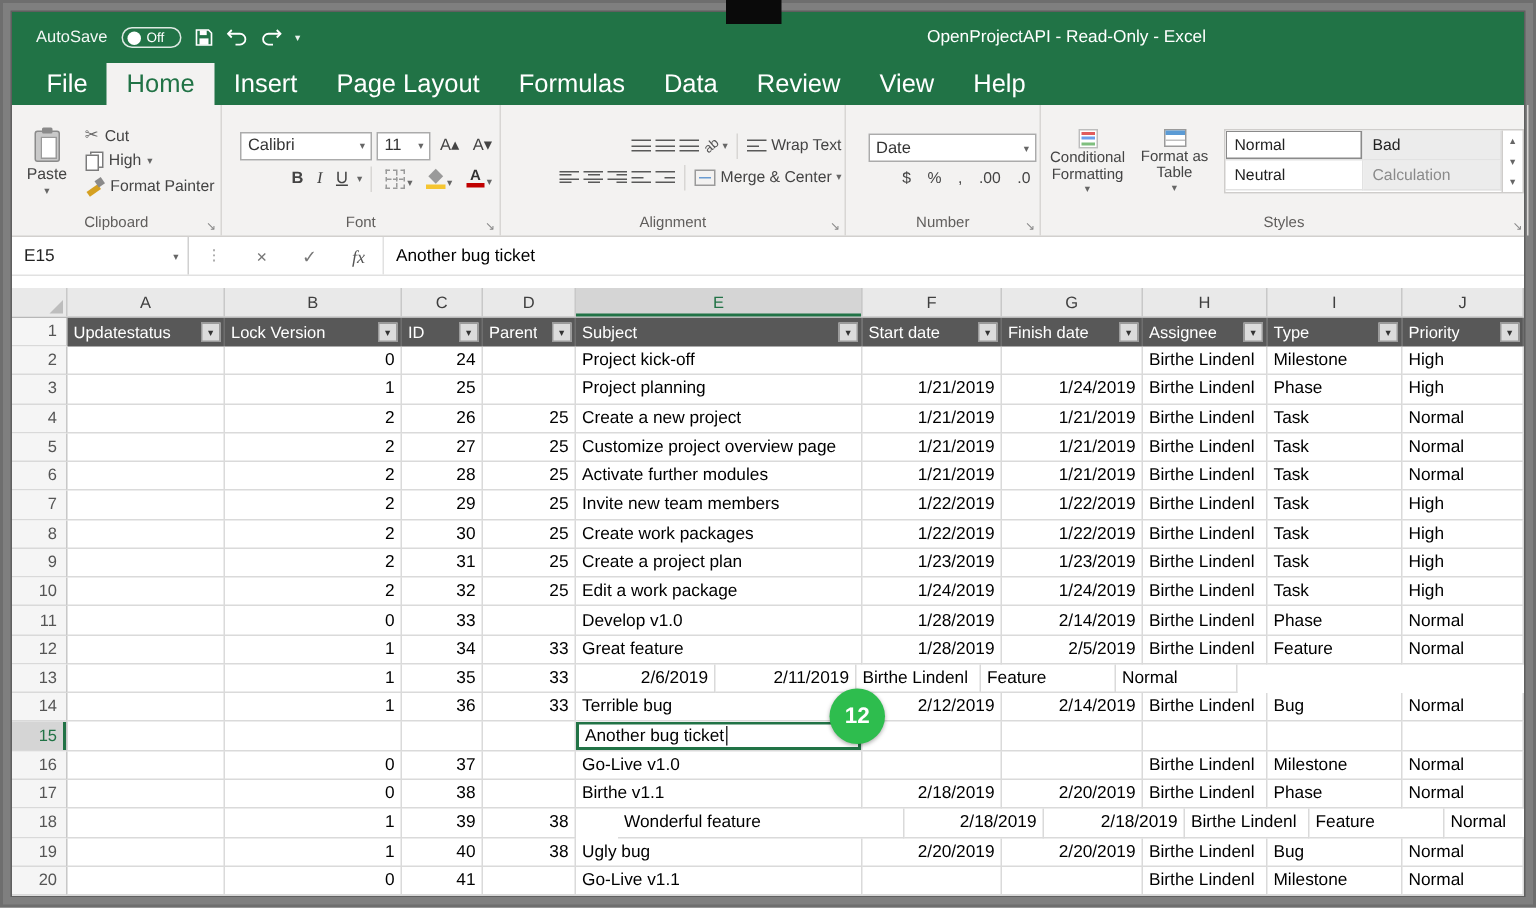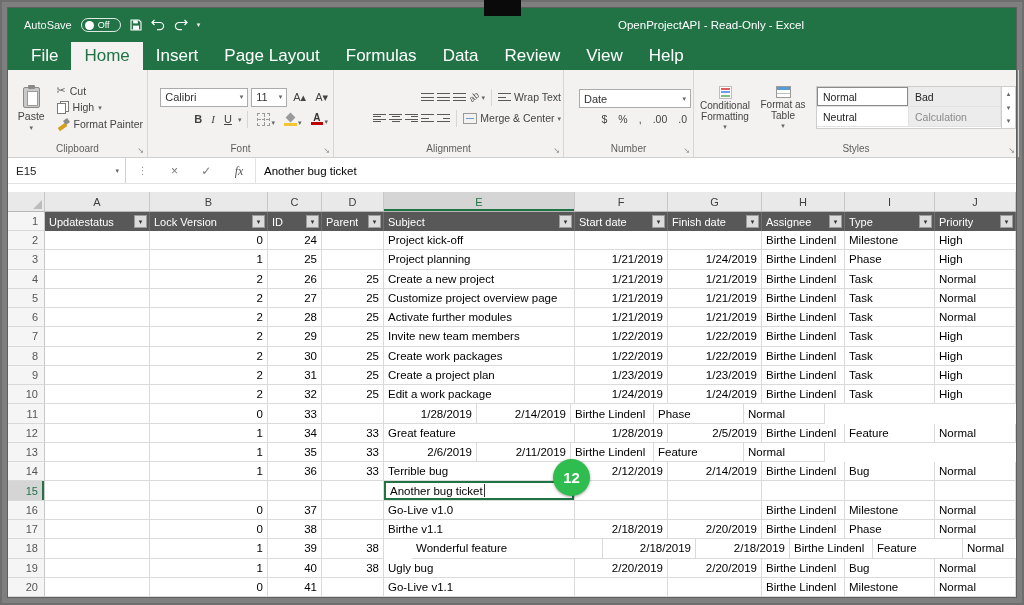--- a/index.html
+++ b/index.html
@@ -567,20 +567,21 @@
           <div class="cell" style="width: 83px;">Birthe Lindenl</div>
           <div class="cell" style="width: 90px;">Task</div>
           <div class="cell" style="width: 81px;">High</div>
         </div>
         <div class="row">
           <div class="gut" style="width: 37px;">11</div>
           <div class="cell" style="width: 105px;"></div>
           <div class="cell a-r" style="width: 118px;">0</div>
           <div class="cell a-r" style="width: 54px;">33</div>
           <div class="cell a-r" style="width: 62px;"></div>
+          <div class="cell" style="width: 191px;">Develop v1.0</div>
           <div class="cell a-r" style="width: 93px;">1/28/2019</div>
           <div class="cell a-r" style="width: 94px;">2/14/2019</div>
           <div class="cell" style="width: 83px;">Birthe Lindenl</div>
           <div class="cell" style="width: 90px;">Phase</div>
           <div class="cell" style="width: 81px;">Normal</div>
         </div>
         <div class="row">
           <div class="gut" style="width: 37px;">12</div>
           <div class="cell" style="width: 105px;"></div>
           <div class="cell a-r" style="width: 118px;">1</div>

